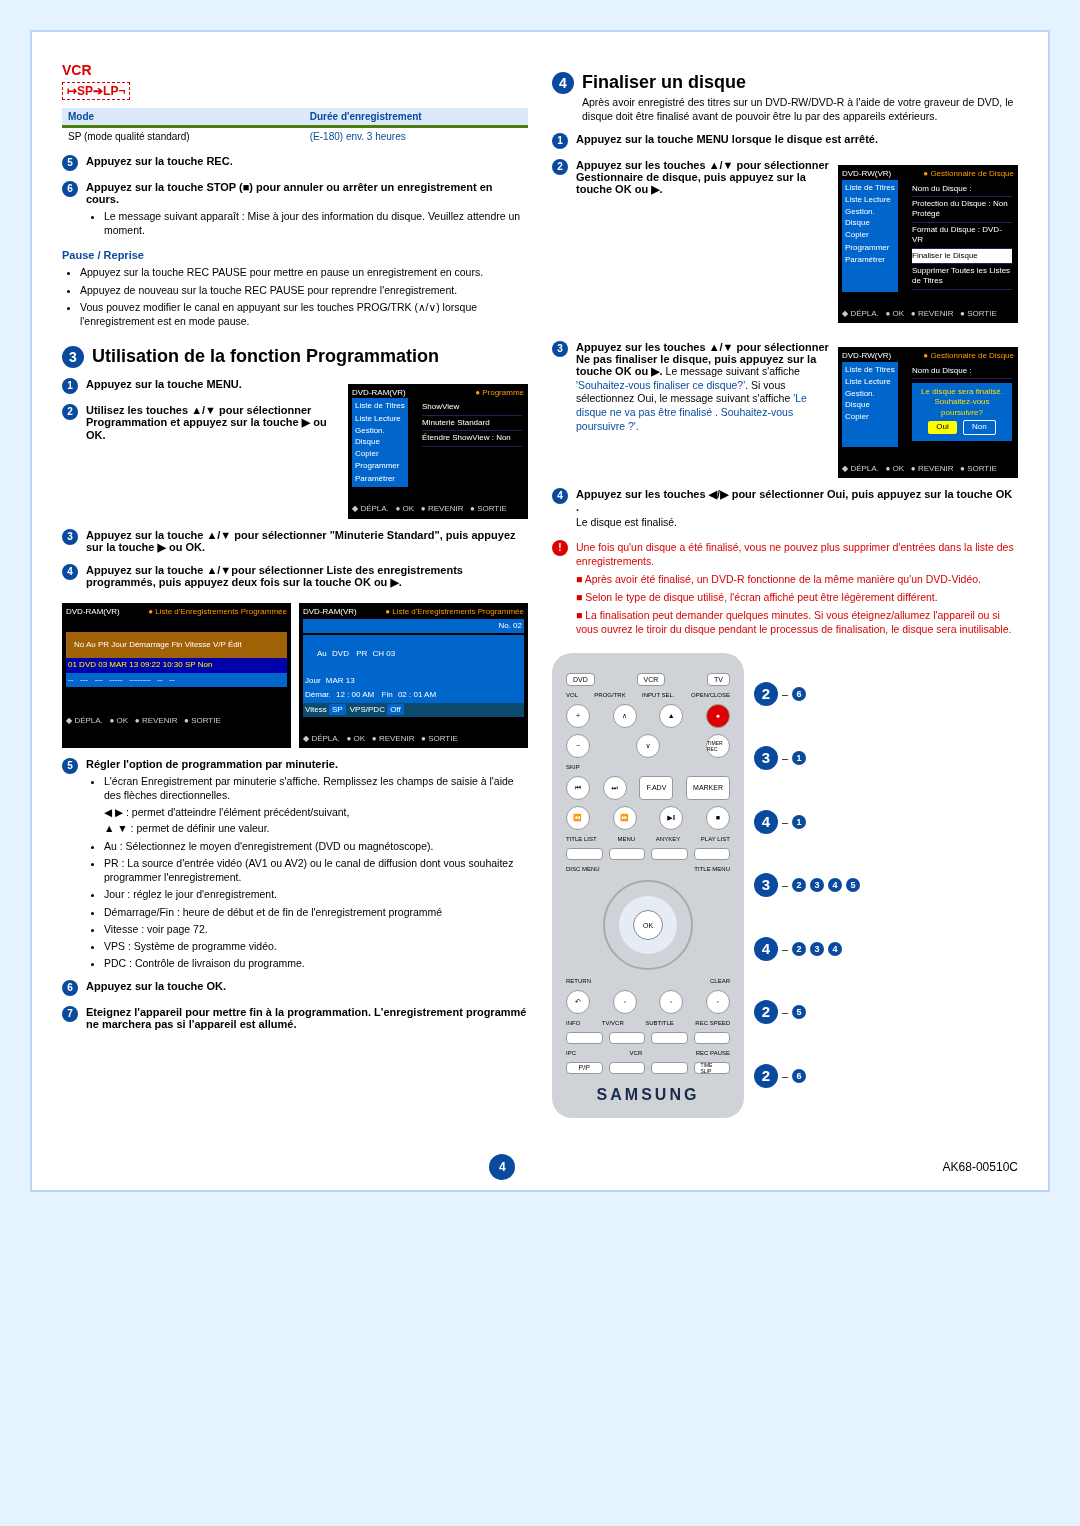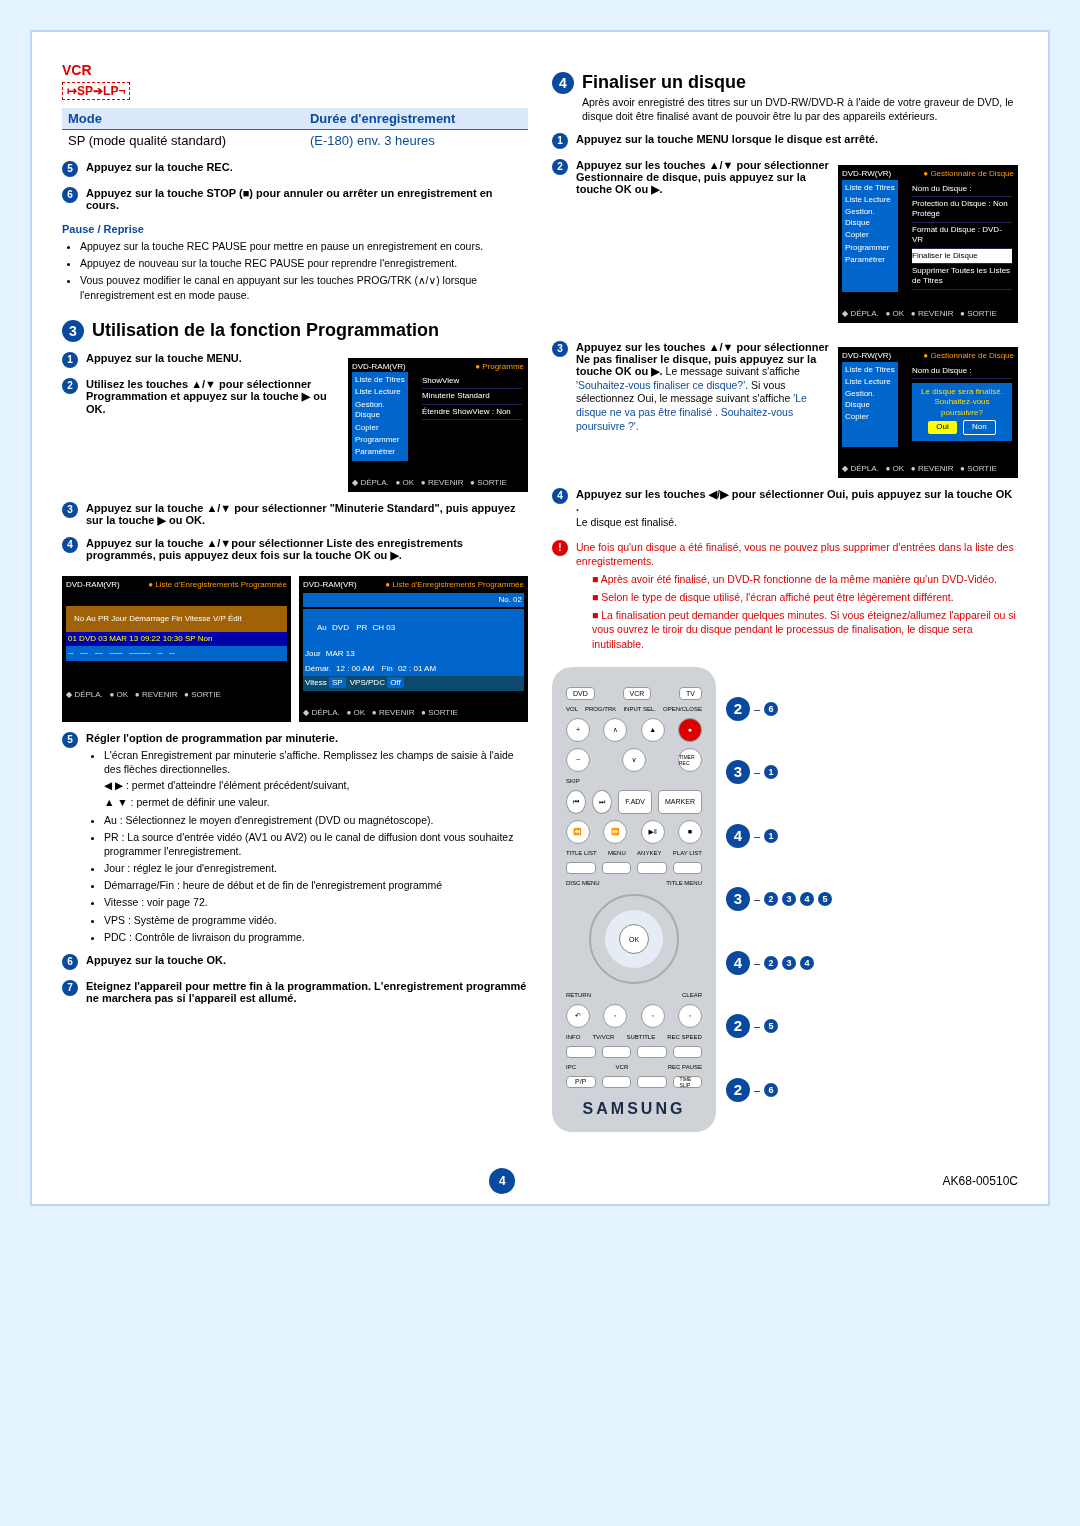--- a/index.html
+++ b/index.html
@@ -2,56 +2,56 @@
 <html><head>
 <meta charset="utf-8">
 <style>
   * { box-sizing: border-box; margin: 0; padding: 0; }
   body { background: #e5f2ff; font-family: Arial, Helvetica, sans-serif; font-size: 11px; color: #000; width: 1080px; }
   .page { background: #fff; margin: 30px; border: 2px solid #bcd7f5; padding: 30px 30px 10px 30px; position: relative; }
   .columns { display: flex; gap: 24px; }
   .col { flex: 1; }
   .brand { color: #d00; font-weight: bold; font-size: 14px; }
   .mode-ind { color: #d00; font-weight: bold; font-size: 12px; border: 1px dashed #d00; display: inline-block; padding: 1px 4px; margin-top: 4px;}
-  table.modes { width: 100%; border-collapse: collapse; margin-top: 8px; font-size: 13px;}
+  table.modes { width: 100%; border-collapse: collapse; margin-top: 8px; font-size: 10px;}
   table.modes th { background: #dbe9fb; padding: 3px 6px; text-align: left; color: #0a4a9e; font-weight: bold; }
-  table.modes td { padding: 3px 6px; border-top: 1px solid #4d7c0f; }
+  table.modes td { padding: 3px 6px; border-top: 3px solid #4d7c0f; }
   .durcol { color: #0a4a9e; }
   .step { display: flex; gap: 8px; margin-top: 10px; align-items: flex-start; }
   .badge { flex: 0 0 16px; width: 16px; height: 16px; border-radius: 50%; background: #0a4a9e; color: #fff; font-size: 10px; text-align: center; line-height: 16px; font-weight: bold; }
   .badge.red { background: #d00; }
   .badge.big { width: 22px; height: 22px; font-size: 14px; line-height: 22px; flex: 0 0 22px; }
   .step .txt strong { font-weight: bold; }
   .heading { font-weight: bold; font-size: 18px; }
   .subhead { color: #0a4a9e; font-weight: bold; margin-top: 12px;}
   .subtext { font-size: 10.5px; margin-top: 3px; line-height: 1.3;}
   ul.bullets { list-style: disc; margin-left: 18px; margin-top: 4px; font-size: 10.5px; line-height: 1.35;}
   ul.bullets li { margin-top: 3px; }
-  ul.sq { list-style: none; margin-left: 16px; }
+  ul.sq { list-style: none; margin-left: 0; }
   ul.sq li::before { content: "■ "; color: #d00; }
   ul.sq li { margin-top: 4px; color: #d00; }
   .warnbox { color: #d00; display: flex; gap: 8px; margin-top: 10px; font-size: 10.5px; line-height: 1.35; }
   .osd { background: #000; color: #fff; font-size: 8px; padding: 4px; margin-top: 6px; line-height: 1.3; }
   .osd .hdr span.l { color: #fff; }
   .osd .hdr span.r { color: #f90; float: right; }
   .osd .side { display: flex; gap: 12px; }
   .osd .menu { background: #06c; color: #fff; width: 56px; padding: 2px; }
   .osd .menu div { padding: 1px; }
   .osd .content { flex: 1; padding: 2px; }
   .osd .row { padding: 2px 0; border-bottom: 1px solid #225; }
   .osd .foot { margin-top: 17px; color: #ccc; }
   .osd .tag { background: #06c; color: #fff; padding: 1px 3px; border-radius: 2px; margin-right: 2px;}
   .osd .dialog { background: #06c; padding: 4px; margin: 4px 0; text-align: center; }
   .osd .dialog .msg { color: #fd0; }
   .osd .btn { display:inline-block; padding: 1px 8px; margin: 2px; background: #ff0; color: #000; border-radius: 2px;}
   .osd .btn.no { background: #06c; color: #fff; border: 1px solid #fff;}
   .two-osd { display: flex; gap: 8px; margin-top: 8px;}
   .two-osd .osd { flex: 1; }
   .remote-box { margin-top: 16px; display:flex; gap: 10px; align-items: stretch; }
-  .remote { width: 164px; background: #cfd3d8; border-radius: 20px; padding: 14px; }
+  .remote { width: 192px; background: #cfd3d8; border-radius: 20px; padding: 14px; }
   .rbtn { background: #fff; border: 1px solid #999; border-radius: 4px; padding: 2px 6px; font-size: 7px; display: inline-flex; align-items: center; justify-content: center; }
   .rrow { display: flex; gap: 6px; justify-content: space-between; margin: 6px 0; }
   .rbtn.round { border-radius: 50%; width: 24px; height: 24px; padding: 0; }
   .rbtn.bar { flex: 1; height: 12px; }
   .dpad { width: 90px; height: 90px; margin: 8px auto; position: relative; }
   .dpad .ring { position: absolute; inset:0; background: #e5ecf5; border-radius: 50%; border: 2px solid #aaa; box-shadow: inset 0 0 0 14px #cfd3d8; }
   .dpad .ok { position: absolute; top: 30px; left: 30px; width: 30px; height: 30px; background: #fff; border-radius: 50%; border: 1px solid #888; font-size: 7px; text-align: center; line-height: 30px; }
   .logo { text-align: center; font-family: Arial; font-weight: bold; font-size: 16px; letter-spacing: 3px; margin-top: 12px; color: #1a2a4a;}
   .callouts { flex: 1; display: flex; flex-direction: column; justify-content: space-around; padding: 10px 0;}
   .callouts .co { display: flex; align-items: center; gap: 4px; }
@@ -88,20 +88,23 @@
 
       <div class="step">
           <div class="badge">5</div>
         <div class="txt"><strong>Appuyez sur la touche REC.</strong></div>
         </div>
 
       <div class="step">
           <div class="badge">6</div>
         <div class="txt">
           <strong>Appuyez sur la touche STOP (■) pour annuler ou arrêter un enregistrement en cours.</strong>
+          <ul class="bullets">
+              <li>Le message suivant apparaît : Mise à jour des information du disque. Veuillez attendre un moment.</li>
+            </ul>
         </div>
         </div>
 
       <div class="subhead">Pause / Reprise</div>
       <ul class="bullets ml">
         <li>Appuyez sur la touche REC PAUSE pour mettre en pause un enregistrement en cours.</li>
         <li>Appuyez de nouveau sur la touche REC PAUSE pour reprendre l'enregistrement.</li>
         <li>Vous pouvez modifier le canal en appuyant sur les touches PROG/TRK (∧/∨) lorsque l'enregistrement est en mode pause.</li>
       </ul>
 

